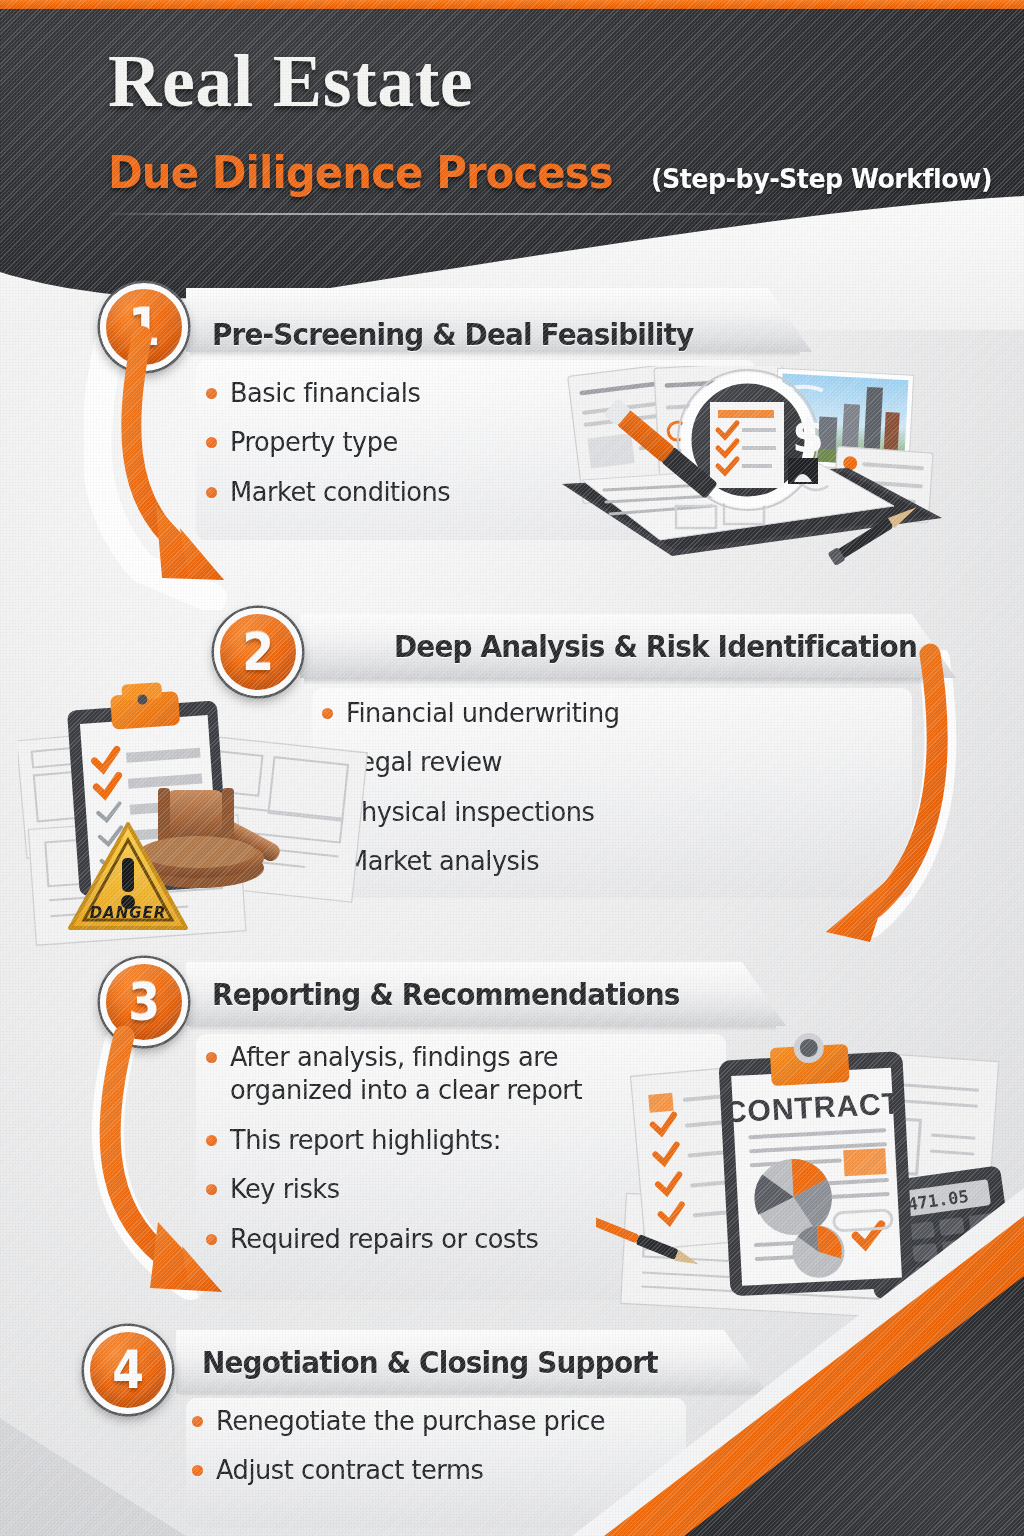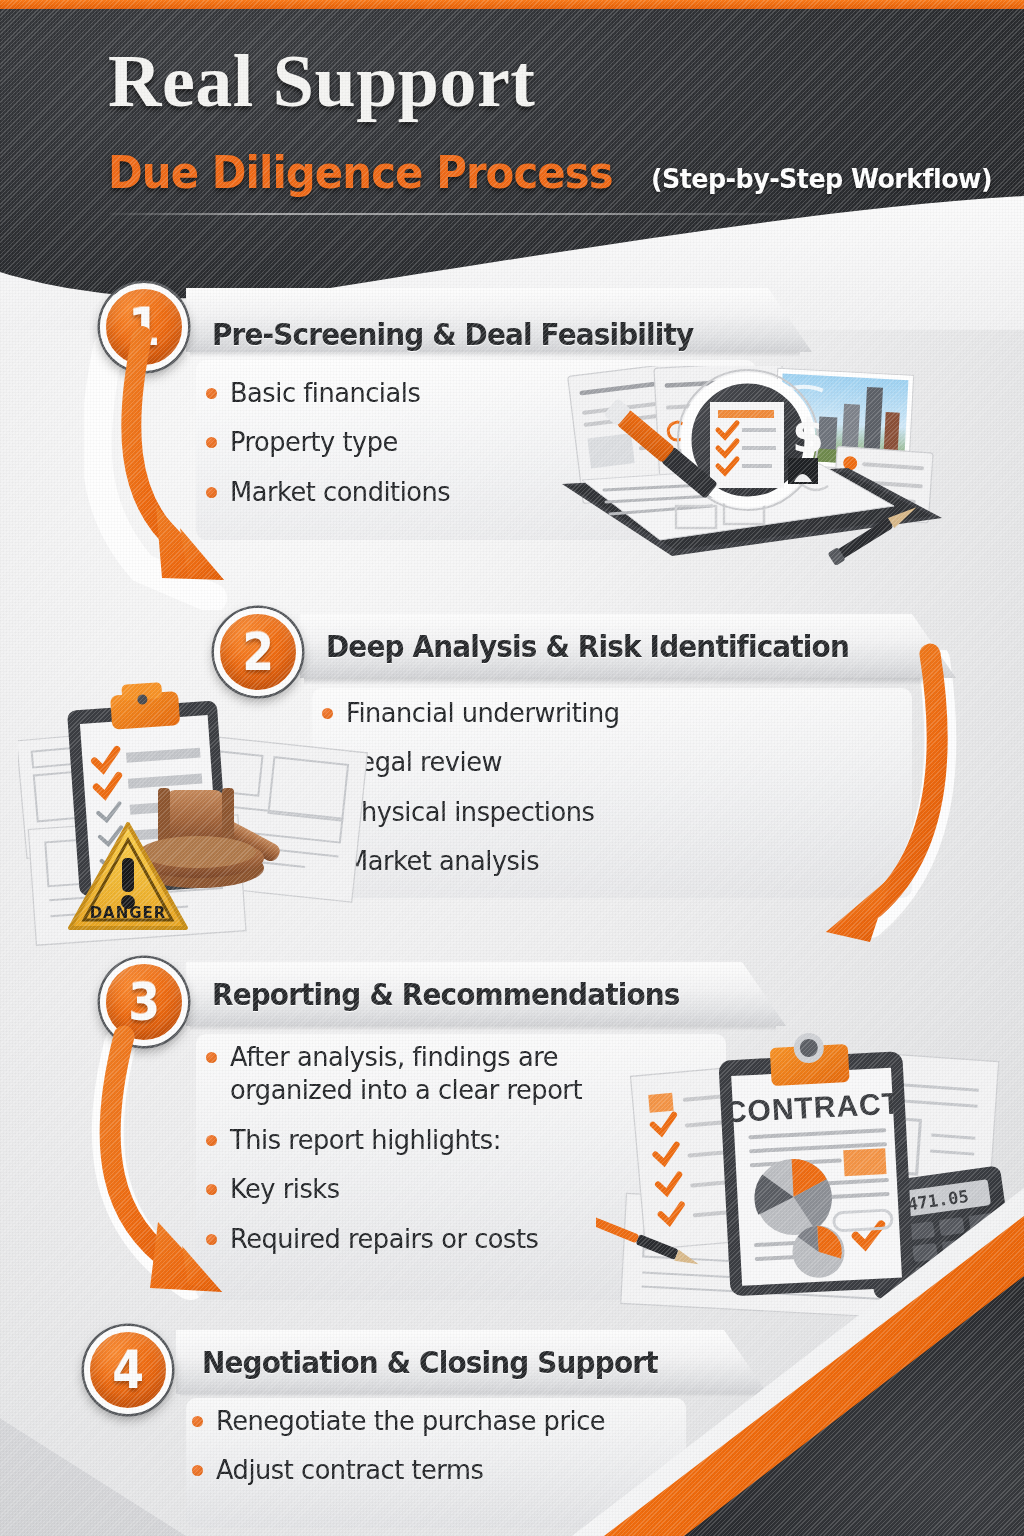--- a/index.html
+++ b/index.html
@@ -267,21 +267,21 @@
   <div class="corner-orange"></div>
   <div class="corner-dark"></div>
   <div class="corner-ll"></div>
 
   <div class="header-swoosh"></div>
   <div class="header">
     <div class="header-bg"></div>
   </div>
   <div class="top-rule"></div>
 
-  <div class="title-main">Real Support</div>
+  <div class="title-main">Real Estate</div>
   <div class="title-sub-row">
     <div class="title-sub">Due Diligence Process</div>
     <div class="title-paren">(Step-by-Step Workflow)</div>
   </div>
   <div class="title-underline"></div>
 
   <div class="arrow-ghost" style="left:84px; top:330px;">
     <svg width="200" height="280" viewBox="0 0 200 280">
       <path d="M24,18 C6,110 4,176 58,238 L128,268" fill="none" stroke="#ffffff" stroke-width="30" stroke-linecap="round" opacity=".9"></path>
     </svg>
@@ -446,21 +446,21 @@
         </linearGradient>
       </defs>
       <path d="M100,4 C118,118 104,206 44,258" fill="none" stroke="url(#ag2)" stroke-width="21" stroke-linecap="round"></path>
       <path d="M62,226 L-4,282 L40,292 Z" fill="url(#ag2)"></path>
       <path d="M44,248 L-4,282 L36,272 Z" fill="url(#ag2)"></path>
     </svg>
   </div>
 
   <div class="step">
     <div class="ribbon-lip" style="left:304px; top:676px; width:640px;"></div>
-    <div class="title-ribbon" style="left:300px; top:614px; width:656px;">
+    <div class="title-ribbon" style="left:300px; top:614px; width:656px;justify-content:flex-end;">
       <div class="rb-text" style="margin-left:26px;">Deep Analysis &amp; Risk Identification</div>
     </div>
     <div class="panel" style="left:312px; top:688px; width:600px; height:210px;"></div>
     <div class="bullets" style="left:322px; top:696px; width:470px;">
       <div class="bullet">
         <div class="dot"></div>
         <div class="txt">Financial underwriting</div>
       </div>
       <div class="bullet">
         <div class="dot"></div>
@@ -473,21 +473,21 @@
       <div class="bullet">
         <div class="dot"></div>
         <div class="txt">Market analysis</div>
       </div>
     </div>
     <div class="badge" style="left:214px; top:608px;">
       <span>2</span>
     </div>
   </div>
 
-  <div class="illo" style="left:18px; top:678px;">
+  <div class="illo" style="left:18px; top:678px;font-style:italic;">
     <svg width="400" height="276" viewBox="0 0 400 276" aria-hidden="true">
       <defs>
         <linearGradient id="gav" x1="0" y1="0" x2="0" y2="1">
           <stop offset="0" stop-color="#c68a5c"></stop>
             <stop offset="50%" stop-color="#a4663c"></stop>
           <stop offset="100%" stop-color="#7c4627"></stop>
         </linearGradient>
         <linearGradient id="dng" x1="0" y1="0" x2="0" y2="1">
           <stop offset="0" stop-color="#fbd14e"></stop>
             <stop offset="100%" stop-color="#e8a522"></stop>

